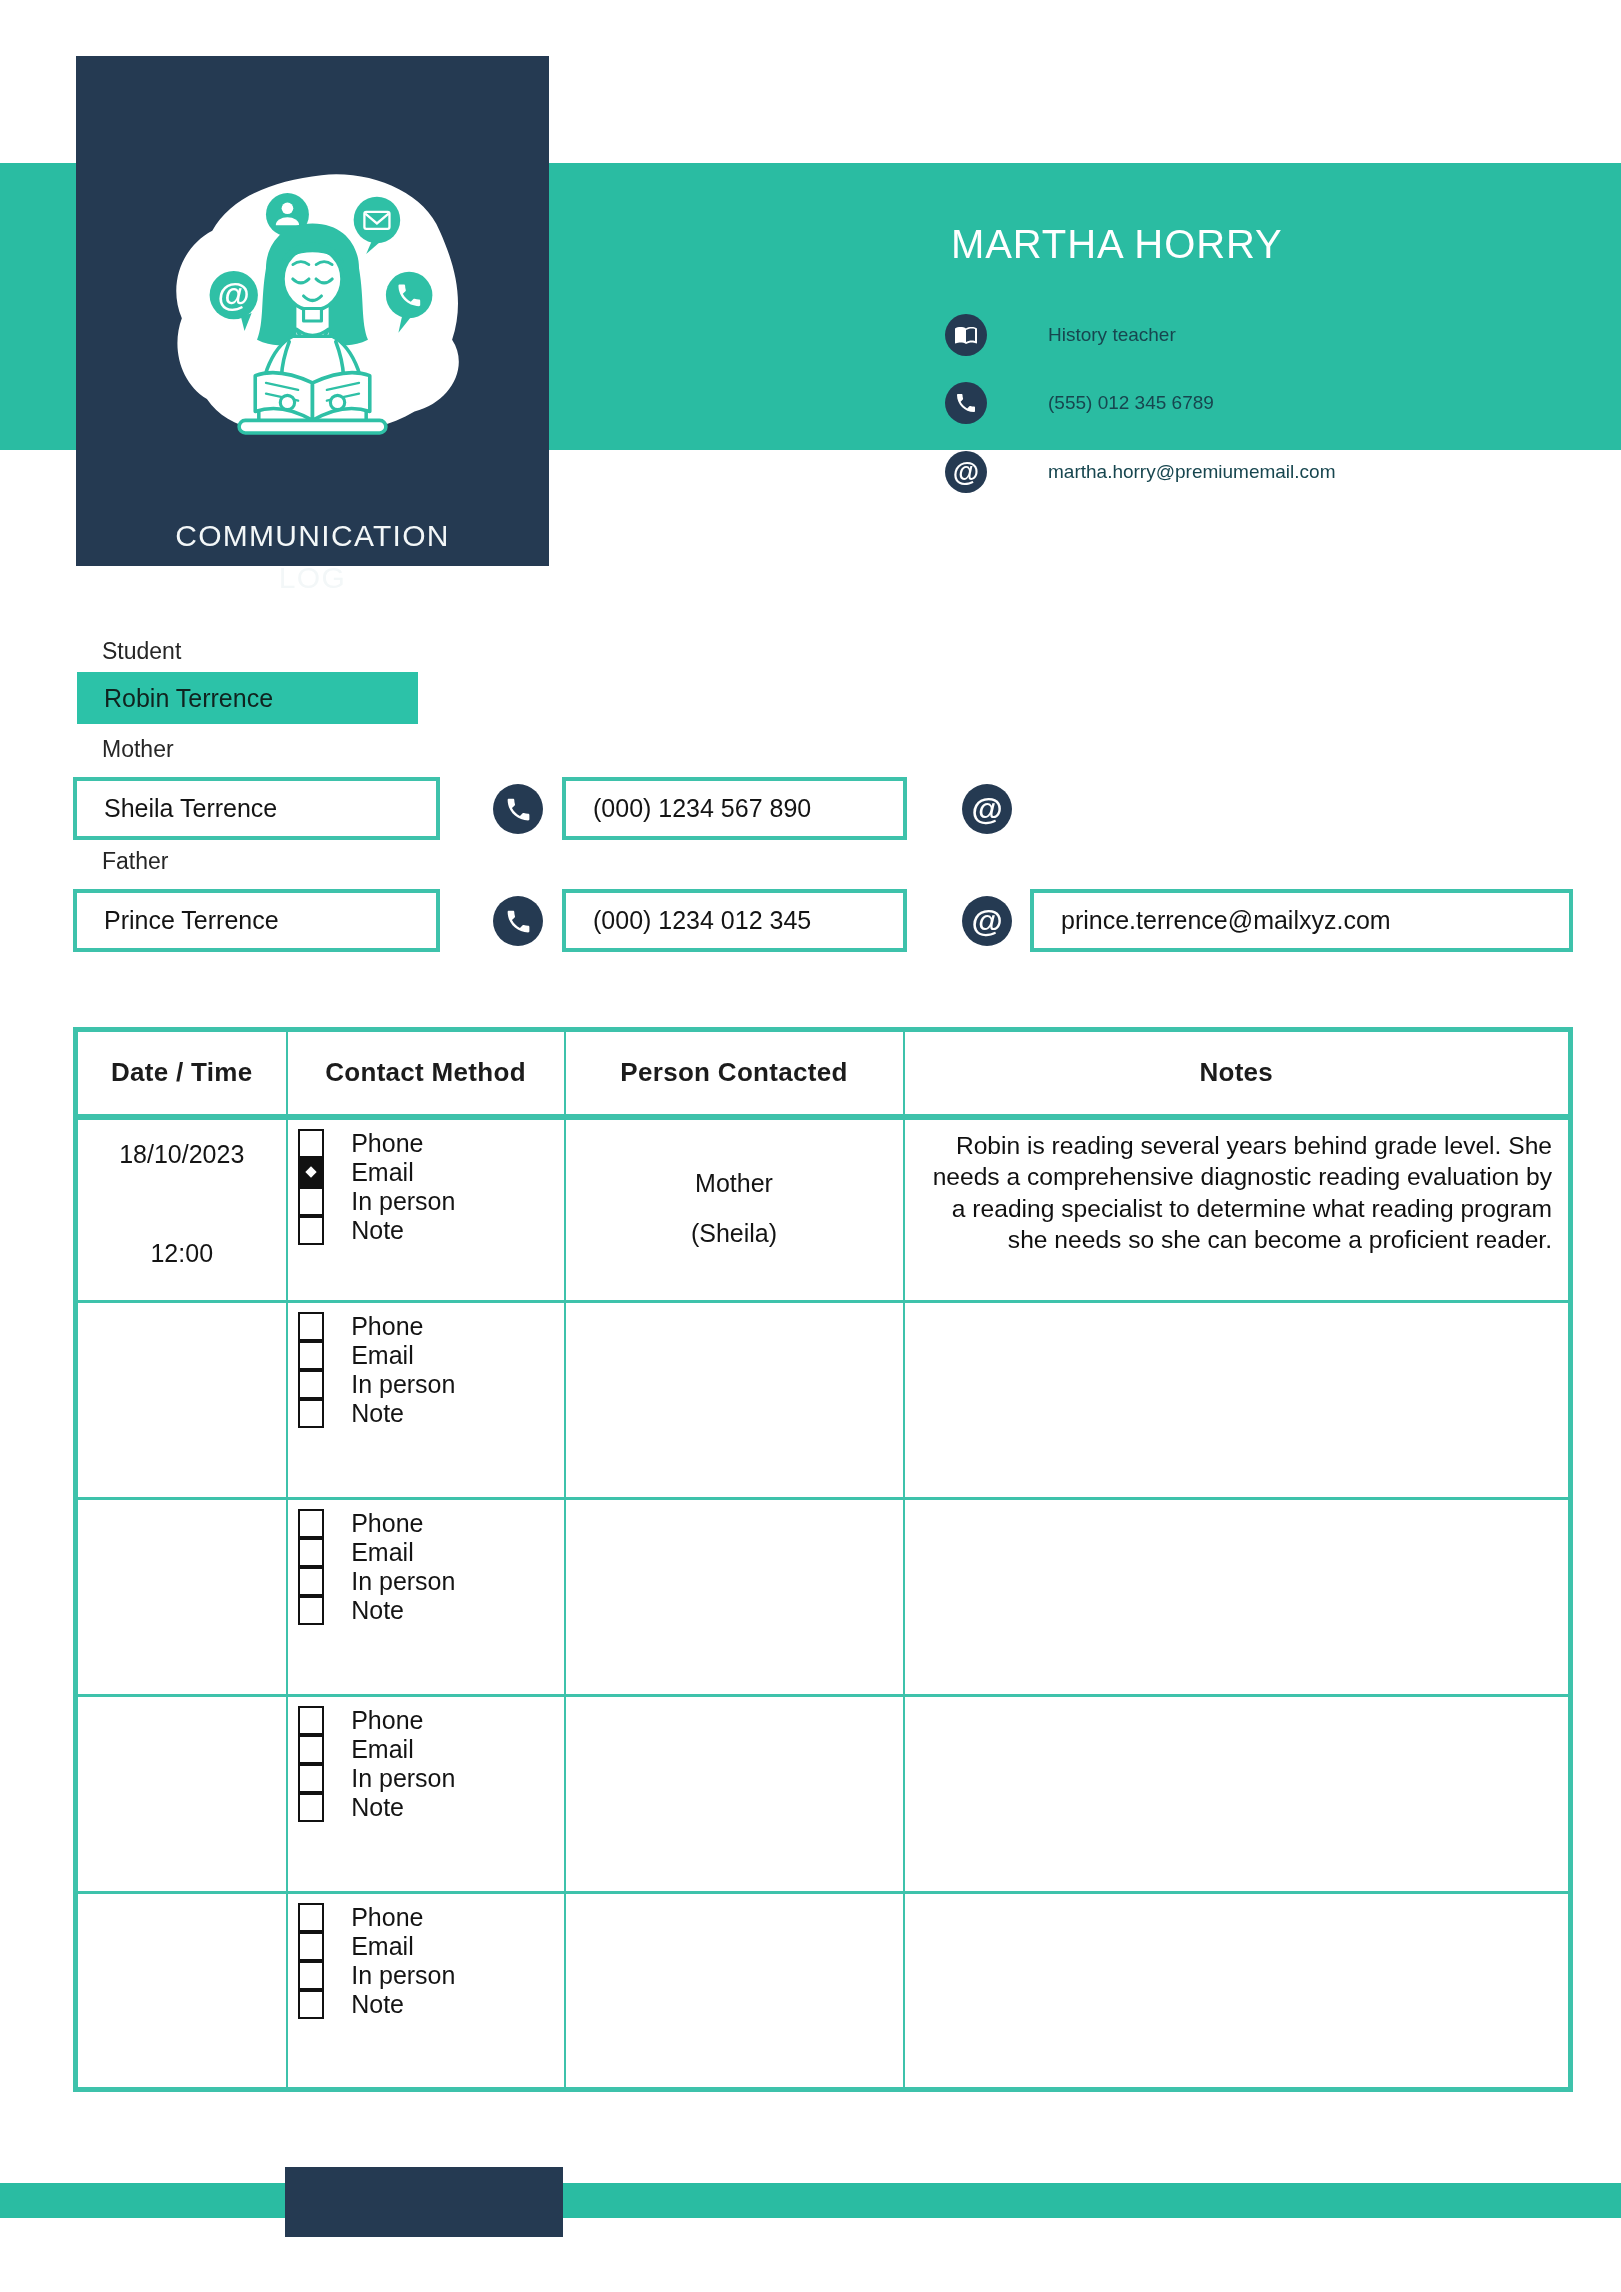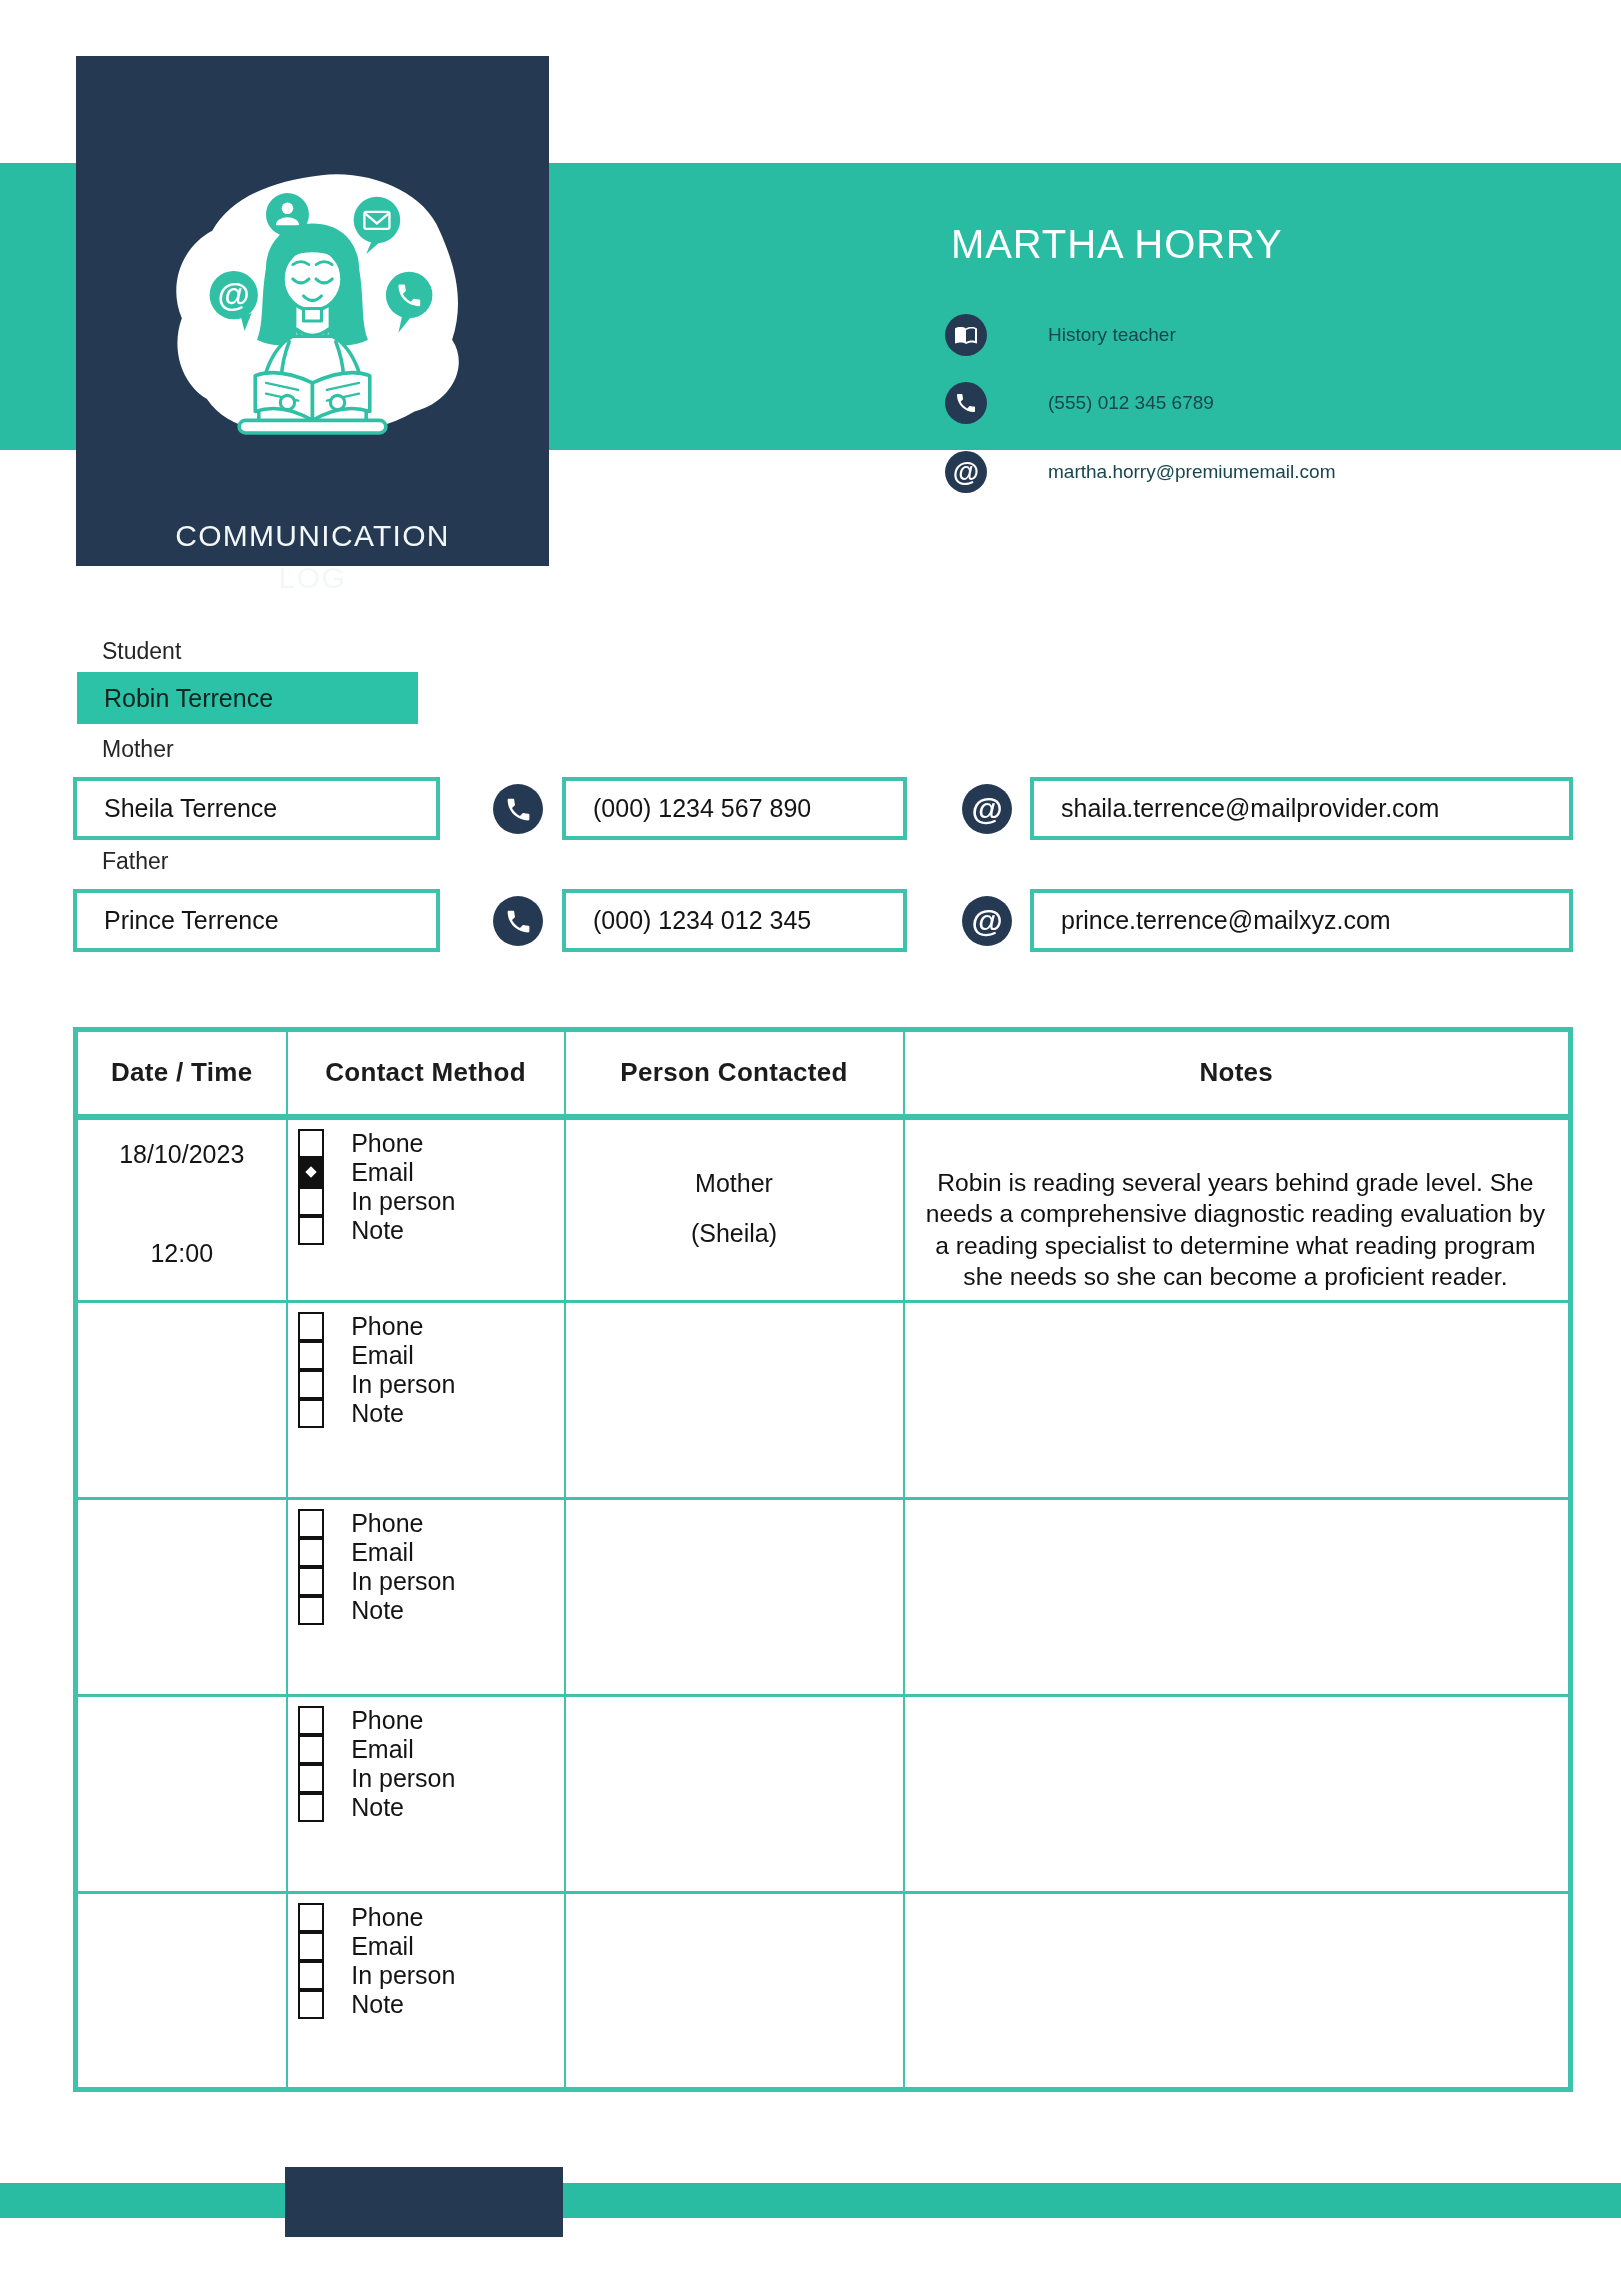--- a/index.html
+++ b/index.html
@@ -103,21 +103,21 @@
     content:"";position:absolute;left:50%;top:50%;width:8px;height:8px;background:#fff;
     transform:translate(-50%,-50%) rotate(45deg);
   }
   .method-label{font-size:25px;color:var(--ink);}
 
   .cell-person{text-align:center;}
   .person-line{margin-top:49px;font-size:25px;color:var(--ink);}
   .person-line2{margin-top:21.5px;font-size:25px;color:var(--ink);}
 
   .cell-notes{padding:10.7px 16px 0 14.3px;}
-  .notes-text{font-size:24.6px;line-height:1.27;color:#101010;text-align:center;margin-top:37px;}
+  .notes-text{font-size:24.6px;line-height:1.27;color:#101010;text-align:right;}
 
   
   .footer-band{position:absolute;left:0;top:2183px;width:1622px;height:35px;background:var(--teal);}
   .footer-block{position:absolute;left:285px;top:2167px;width:278px;height:70px;background:var(--navy);}
 </style>
 </head>
 <body>
 
 <div class="page">
 
@@ -210,21 +210,20 @@
   <div class="val-box mother-name">Sheila Terrence</div>
   <div class="mid-icon phone-icon-m">
     <svg viewBox="0 0 24 24">
         <path fill="#fff" d="M6.62 10.79c1.44 2.83 3.76 5.14 6.59 6.59l2.2-2.21c.27-.26.66-.35 1.01-.24 1.12.37 2.33.57 3.58.57.55 0 1 .45 1 1V20c0 .55-.45 1-1 1-9.39 0-17-7.61-17-17 0-.55.45-1 1-1h3.5c.55 0 1 .45 1 1 0 1.25.2 2.45.57 3.57.11.35.03.74-.25 1.02l-2.2 2.2z"></path>
       </svg>
   </div>
   <div class="val-box mother-phone">(000) 1234 567 890</div>
   <div class="mid-icon at-icon-m">
       <span class="at-glyph">@</span>
     </div>
-  <div class="val-box mother-email">shaila.terrence@mailprovider.com</div>
 
   <div class="field-label father-label">Father</div>
   <div class="val-box father-name">Prince Terrence</div>
   <div class="mid-icon phone-icon-f">
     <svg viewBox="0 0 24 24">
         <path fill="#fff" d="M6.62 10.79c1.44 2.83 3.76 5.14 6.59 6.59l2.2-2.21c.27-.26.66-.35 1.01-.24 1.12.37 2.33.57 3.58.57.55 0 1 .45 1 1V20c0 .55-.45 1-1 1-9.39 0-17-7.61-17-17 0-.55.45-1 1-1h3.5c.55 0 1 .45 1 1 0 1.25.2 2.45.57 3.57.11.35.03.74-.25 1.02l-2.2 2.2z"></path>
       </svg>
   </div>
   <div class="val-box father-phone">(000) 1234 012 345</div>
   <div class="mid-icon at-icon-f">

